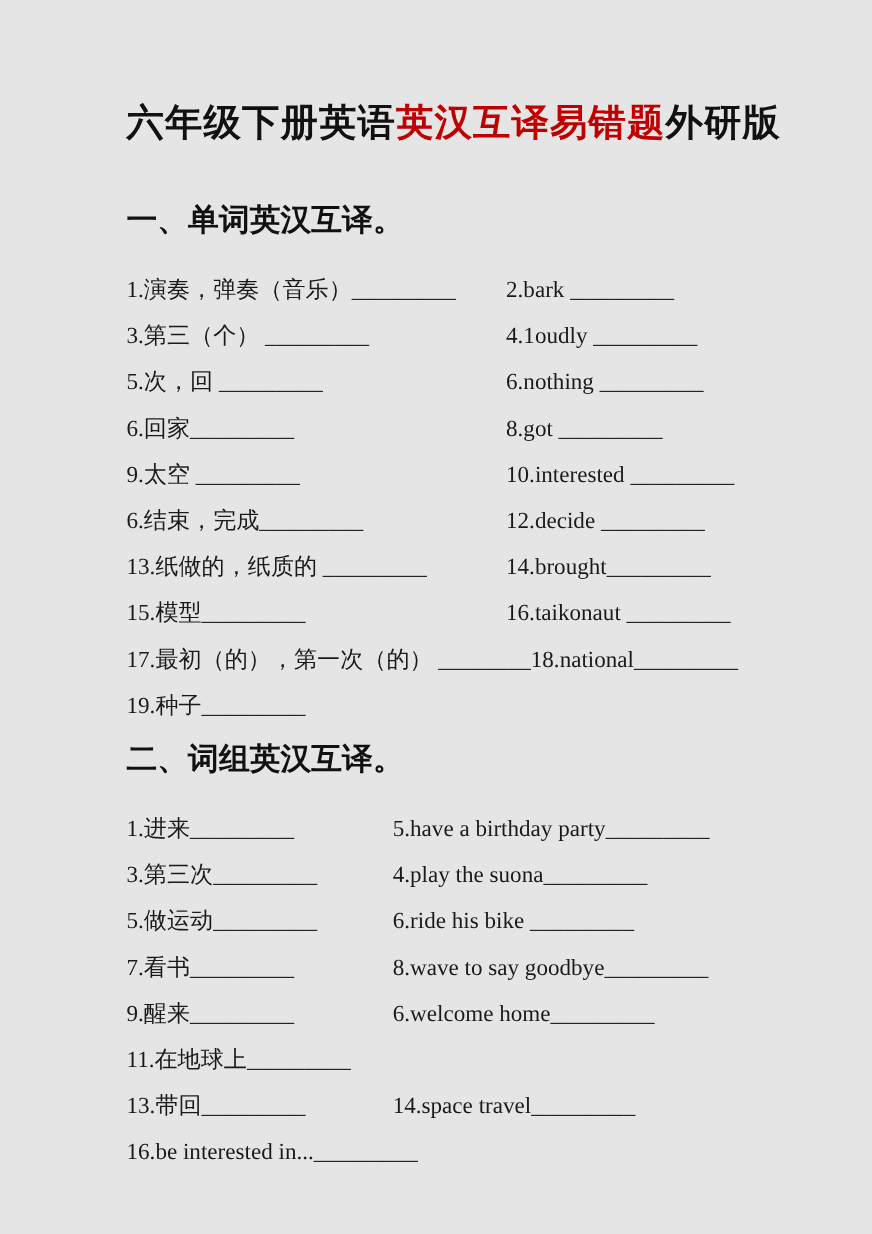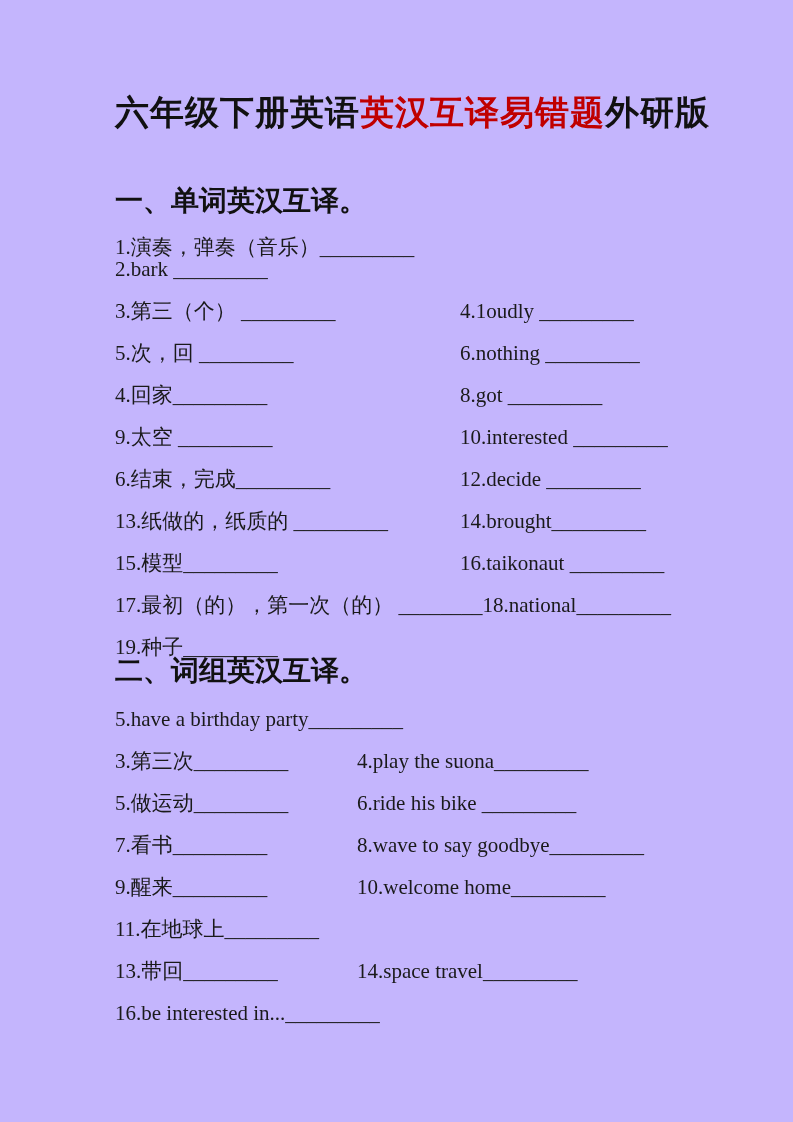--- a/index.html
+++ b/index.html
@@ -12,21 +12,21 @@
     height: 1122px;
     overflow: hidden;
     font-family: "Liberation Serif", "DejaVu Serif", serif;
     color: #1a1a1a;
   }
   .page {
     box-sizing: border-box;
     width: 793px;
     height: 1122px;
     padding: 90px 100px 0 115px;
-    background: #c4b5fd;
+    background: #e5e5e5;
   }
   .title {
     margin: 0;
     font-size: 34px;
     line-height: 46px;
     font-weight: bold;
     white-space: nowrap;
     letter-spacing: 1px;
     color: #111111;
   }
@@ -34,33 +34,31 @@
     margin: 0;
     font-size: 28px;
     line-height: 22px;
     font-weight: bold;
     color: #111111;
   }
   .section-heading.first {
     margin-top: 54px;
   }
   .section-heading.second {
-    margin-top: 4px;
-    font-family: Liberation Mono, monospace;
+    margin-top: 28px;
   }
   .row {
     display: flex;
     font-size: 21px;
     line-height: 22px;
     margin-top: 20px;
     white-space: nowrap;
   }
   .row.first {
-    margin-top: 24px;
-    flex-direction: column;
+    margin-top: 40px;
   }
   .cell {
     display: block;
   }
   .sec1 .cell.left { min-width: 345px; }
   .sec2 .cell.left { min-width: 242px; }
 </style>
 </head>
 <body>
 
@@ -77,21 +75,21 @@
     </div>
     <div class="row">
       <span class="cell left">3.第三（个） _________</span>
       <span class="cell right">4.1oudly _________</span>
     </div>
     <div class="row">
       <span class="cell left">5.次，回 _________</span>
       <span class="cell right">6.nothing _________</span>
     </div>
     <div class="row">
-      <span class="cell left">4.回家_________</span>
+      <span class="cell left">6.回家_________</span>
       <span class="cell right">8.got _________</span>
     </div>
     <div class="row">
       <span class="cell left">9.太空 _________</span>
       <span class="cell right">10.interested _________</span>
     </div>
     <div class="row">
       <span class="cell left">6.结束，完成_________</span>
       <span class="cell right">12.decide _________</span>
     </div>
@@ -110,37 +108,38 @@
     <div class="row">
       <span class="cell left">19.种子_________</span>
       <span class="cell right"></span>
     </div>
   </div>
 
   <div class="sec2">
     <h2 class="section-heading second">二、词组英汉互译。</h2>
 
     <div class="row first">
+      <span class="cell left">1.进来_________</span>
       <span class="cell right">5.have a birthday party_________</span>
     </div>
     <div class="row">
       <span class="cell left">3.第三次_________</span>
       <span class="cell right">4.play the suona_________</span>
     </div>
     <div class="row">
       <span class="cell left">5.做运动_________</span>
       <span class="cell right">6.ride his bike _________</span>
     </div>
     <div class="row">
       <span class="cell left">7.看书_________</span>
       <span class="cell right">8.wave to say goodbye_________</span>
     </div>
     <div class="row">
       <span class="cell left">9.醒来_________</span>
-      <span class="cell right">10.welcome home_________</span>
+      <span class="cell right">6.welcome home_________</span>
     </div>
     <div class="row">
       <span class="cell left">11.在地球上_________</span>
     </div>
     <div class="row">
       <span class="cell left">13.带回_________</span>
       <span class="cell right">14.space travel_________</span>
     </div>
     <div class="row">
       <span class="cell right">16.be interested in..._________</span>

